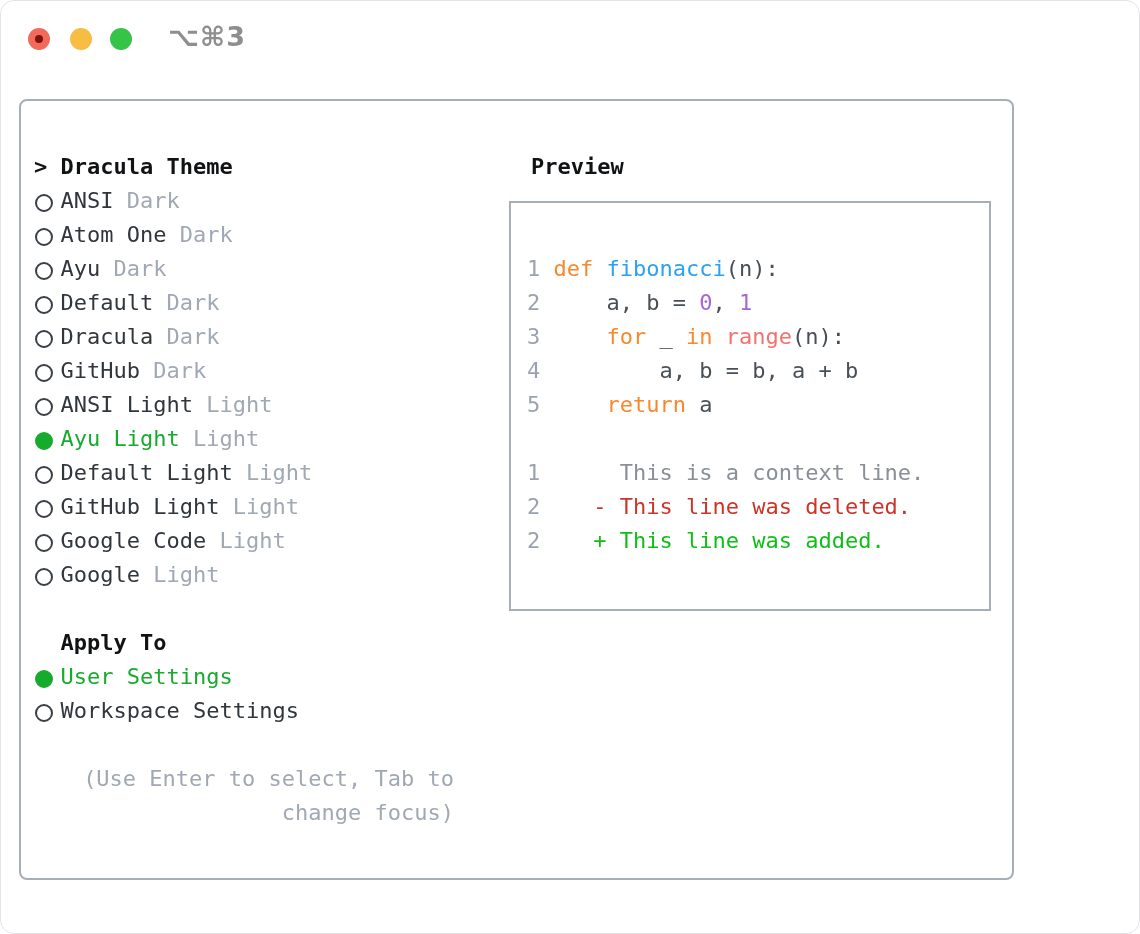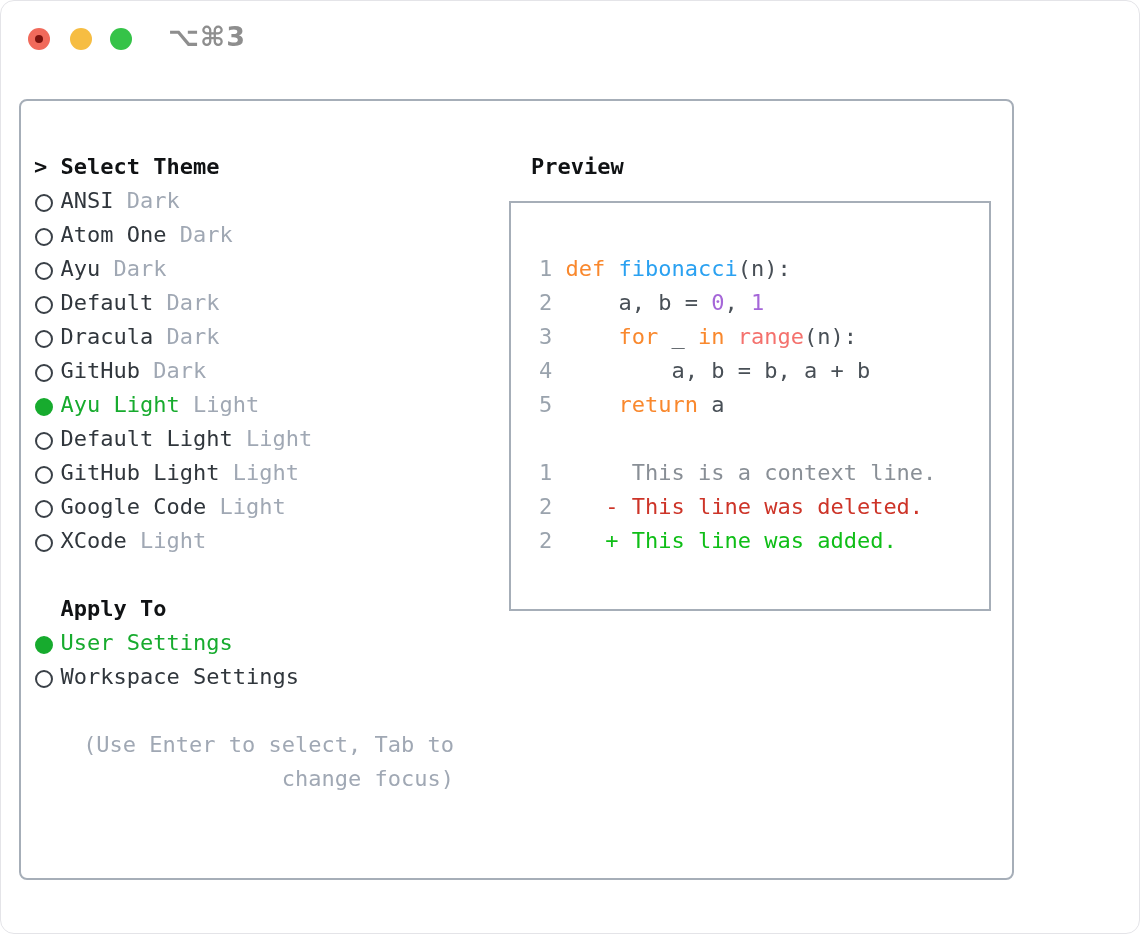--- a/index.html
+++ b/index.html
@@ -48,21 +48,21 @@
   .item.selected .nm { color:var(--accent_green); }
   .item.selected .bullet::before { background:var(--accent_green); border-color:var(--accent_green); }
 
   .footer { width:420px; font-size:22px; line-height:34px; color:var(--muted_gray); white-space:normal;text-align:right; }
 
   
   .preview-label { position:absolute; left:510px; top:49px; font-size:22px; line-height:34px; }
   .preview-box {
     position:absolute; left:488px; top:100px; width:482px; height:410px;
     border:2px solid var(--border_gray); background:#fff;
-    padding:49px 0 0 28px; overflow:hidden;
+    padding:49px 0 0 16px; overflow:hidden;
   }
   .cline { height:34px; font-size:22px; line-height:34px; white-space:pre; }
   .tk-ln  { color:var(--ln_gray); }
   .tk-kw  { color:var(--kw_orange); }
   .tk-fn  { color:var(--fn_blue); }
   .tk-str { color:var(--str_coral);text-align:right; }
   .tk-num { color:var(--num_purple); }
   .tk-var { color:var(--var_dark); }
   .tk-ctx { color:var(--ctx_gray);text-align:center; }
   .tk-del { color:var(--del_red);margin-top:32px; }
@@ -75,34 +75,35 @@
   <div class="titlebar">
     <span class="light red"></span>
     <span class="light yellow"></span>
     <span class="light green"></span>
     <span class="win-title">⌥⌘3</span>
   </div>
 
   <div class="panel">
 
     <div class="left-col">
-      <div class="row"><span class="pfx">&gt;</span><span class="hdr">Select Theme</span></div>
+      <div class="row"><span class="pfx">&gt;</span><span class="hdr">Dracula Theme</span></div>
 
       <div id="theme-items">
           <div class="row item"><span class="bullet"></span><span class="nm">ANSI</span><span class="tag"> Dark</span></div>
           <div class="row item"><span class="bullet"></span><span class="nm">Atom One</span><span class="tag"> Dark</span></div>
           <div class="row item"><span class="bullet"></span><span class="nm">Ayu</span><span class="tag"> Dark</span></div>
           <div class="row item"><span class="bullet"></span><span class="nm">Default</span><span class="tag"> Dark</span></div>
           <div class="row item"><span class="bullet"></span><span class="nm">Dracula</span><span class="tag"> Dark</span></div>
           <div class="row item"><span class="bullet"></span><span class="nm">GitHub</span><span class="tag"> Dark</span></div>
+          <div class="row item"><span class="bullet"></span><span class="nm">ANSI Light</span><span class="tag"> Light</span></div>
           <div class="row item selected"><span class="bullet"></span><span class="nm">Ayu Light</span><span class="tag"> Light</span></div>
           <div class="row item"><span class="bullet"></span><span class="nm">Default Light</span><span class="tag"> Light</span></div>
           <div class="row item"><span class="bullet"></span><span class="nm">GitHub Light</span><span class="tag"> Light</span></div>
           <div class="row item"><span class="bullet"></span><span class="nm">Google Code</span><span class="tag"> Light</span></div>
-          <div class="row item"><span class="bullet"></span><span class="nm">XCode</span><span class="tag"> Light</span></div>
+          <div class="row item"><span class="bullet"></span><span class="nm">Google</span><span class="tag"> Light</span></div>
         </div>
 
       <div class="row"></div>
 
       <div class="row"><span class="indent"></span><span class="hdr">Apply To</span></div>
 
       <div id="apply-items">
           <div class="row item selected"><span class="bullet"></span><span class="nm">User Settings</span></div>
           <div class="row item"><span class="bullet"></span><span class="nm">Workspace Settings</span></div>
         </div>

